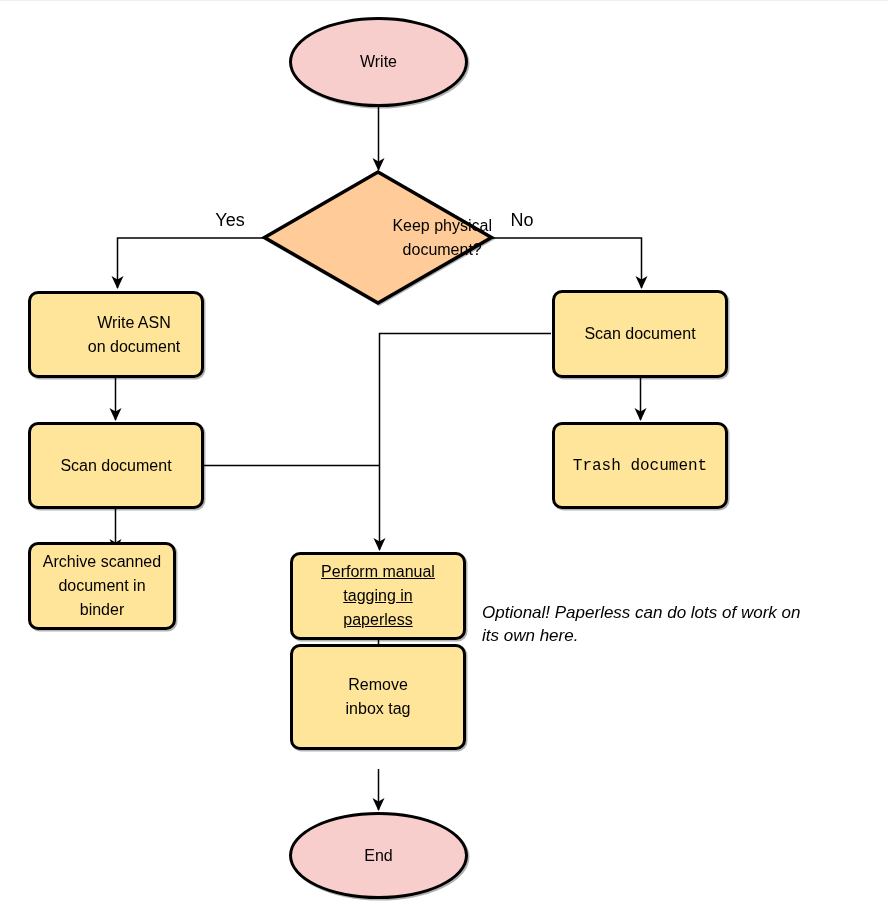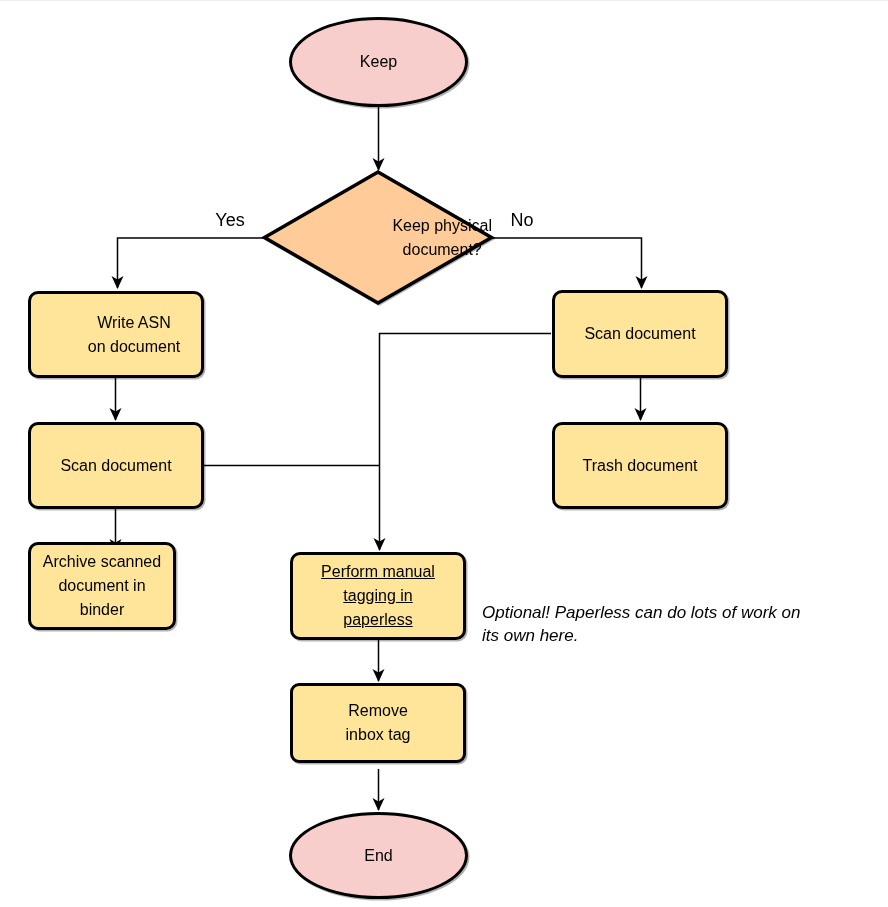--- a/index.html
+++ b/index.html
@@ -91,21 +91,21 @@
     <path class="edge" d="M 115.5 509 L 115.5 551" marker-end="url(#arrow)"></path>
     <path class="edge" d="M 204 465.5 L 379 465.5"></path>
     <path class="edge" d="M 551 333.5 L 379.5 333.5 L 379.5 550" marker-end="url(#arrow)"></path>
     <path class="edge" d="M 640.5 378 L 640.5 420" marker-end="url(#arrow)"></path>
     <path class="edge" d="M 378.5 640 L 378.5 681" marker-end="url(#arrow)"></path>
     <path class="edge" d="M 378.5 769 L 378.5 810" marker-end="url(#arrow)"></path>
     <polygon class="diamond-shape" points="378,172 491.5,237.5 378,303 264.5,237.5"></polygon>
   </svg>
 
   <div class="node terminal" style="left:289px; top:17px; width:179px; height:90px;">
-    <span>Keep</span>
+    <span>Write</span>
   </div>
 
   <div class="decision-label" style="left:265px; top:172px; width:227px; height:131px;">
     <span>Keep physical
 document?</span>
   </div>
 
   <div class="edge-label" style="left:208px; top:211px; width:44px;">
     <span>Yes</span>
   </div>
@@ -126,34 +126,34 @@
   <div class="node process" style="left:28px; top:542px; width:148px; height:88px;">
     <span>Archive scanned
 document in
 binder</span>
   </div>
 
   <div class="node process" style="left:552px; top:290px; width:176px; height:88px;">
     <span>Scan document</span>
   </div>
 
-  <div class="node process" style="left:552px; top:422px; width:176px; height:87px;">
+  <div class="node process" style="left:552px; top:422px; width:176px; height:87px;font-family:Liberation Mono, monospace;">
     <span>Trash document</span>
   </div>
 
   <div class="node process" style="left:290px; top:552px; width:176px; height:88px;text-decoration:underline;">
     <span>Perform manual
 tagging in
 paperless</span>
   </div>
 
   <div class="annotation" style="left:482px; top:593px; width:404px;">Optional! Paperless can do lots of work on
 its own here.</div>
 
-  <div class="node process" style="left:290px; top:683px; width:176px; height:80px;border-radius:9px;">
+  <div class="node process" style="left:290px; top:644px; width:176px; height:106px;">
     <span>Remove
 inbox tag</span>
   </div>
 
   <div class="node terminal" style="left:289px; top:812px; width:179px; height:87px;">
     <span>End</span>
   </div>
 
   <div class="bottom-rule"></div>
 

